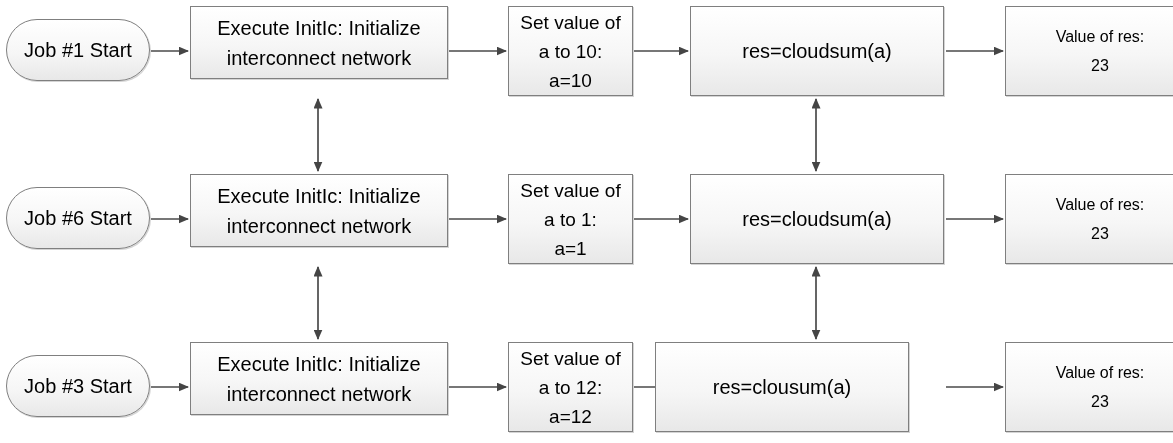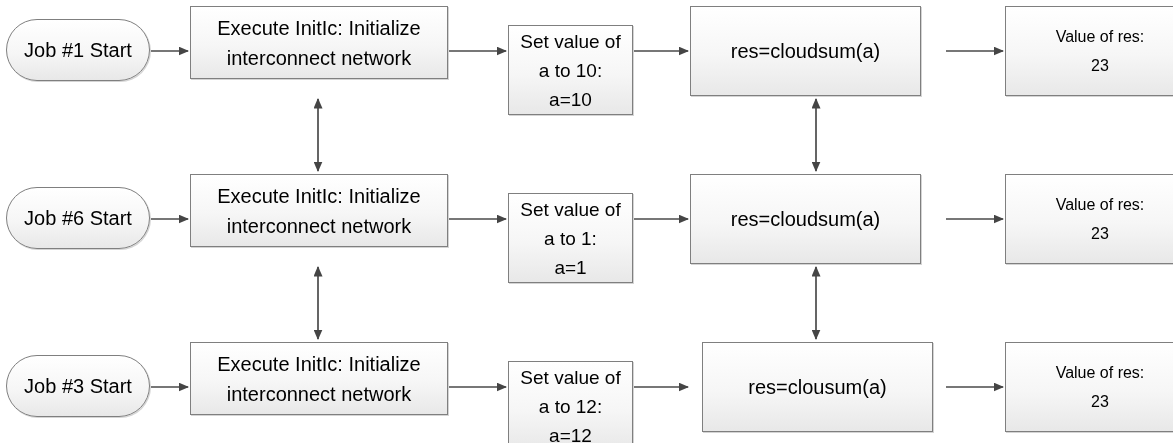--- a/index.html
+++ b/index.html
@@ -27,22 +27,22 @@
     text-align: center;
     white-space: pre-line;
     box-shadow: 1px 1px 0 rgba(160,160,160,0.45);
   }
   .rect { width: 258px; height: 73px; font-size: 20px; line-height: 30px; }
   .oval {
     width: 144px; height: 62px;
     border-radius: 31px;
     font-size: 20px;
   }
-  .setbox { width: 125px; height: 90px; font-size: 19px; line-height: 29px; margin-top: 19px; }
-  .resbox { width: 231px; height: 90px; font-size: 20px; }
+  .setbox { width: 125px; height: 90px; font-size: 19px; line-height: 29px; }
+  .resbox { width: 254px; height: 90px; font-size: 20px; }
   .valbox { width: 190px; height: 90px; font-size: 16px; line-height: 29px; }
   #connectors {
     position: absolute;
     left: 0; top: 0;
     pointer-events: none;
   }
 </style>
 </head>
 <body>
 
@@ -96,17 +96,17 @@
   <div class="node resbox" style="left:690px; top:174px;">res=cloudsum(a)</div>
   <div class="node valbox" style="left:1005px;top:174px;">Value of res:
 23</div>
 
   <div class="node oval" style="left:6px;   top:355px;">Job #3 Start</div>
   <div class="node rect" style="left:190px; top:342px;">Execute InitIc: Initialize
 interconnect network</div>
   <div class="node setbox" style="left:508px; top:342px;">Set value of
 a to 12:
 a=12</div>
-  <div class="node resbox" style="left:702px; top:342px;">res=clousum(a)</div>
+  <div class="node resbox" style="left:655px; top:342px;">res=clousum(a)</div>
   <div class="node valbox" style="left:1005px;top:342px;">Value of res:
 23</div>
 
 </div>
 
 </body></html>

